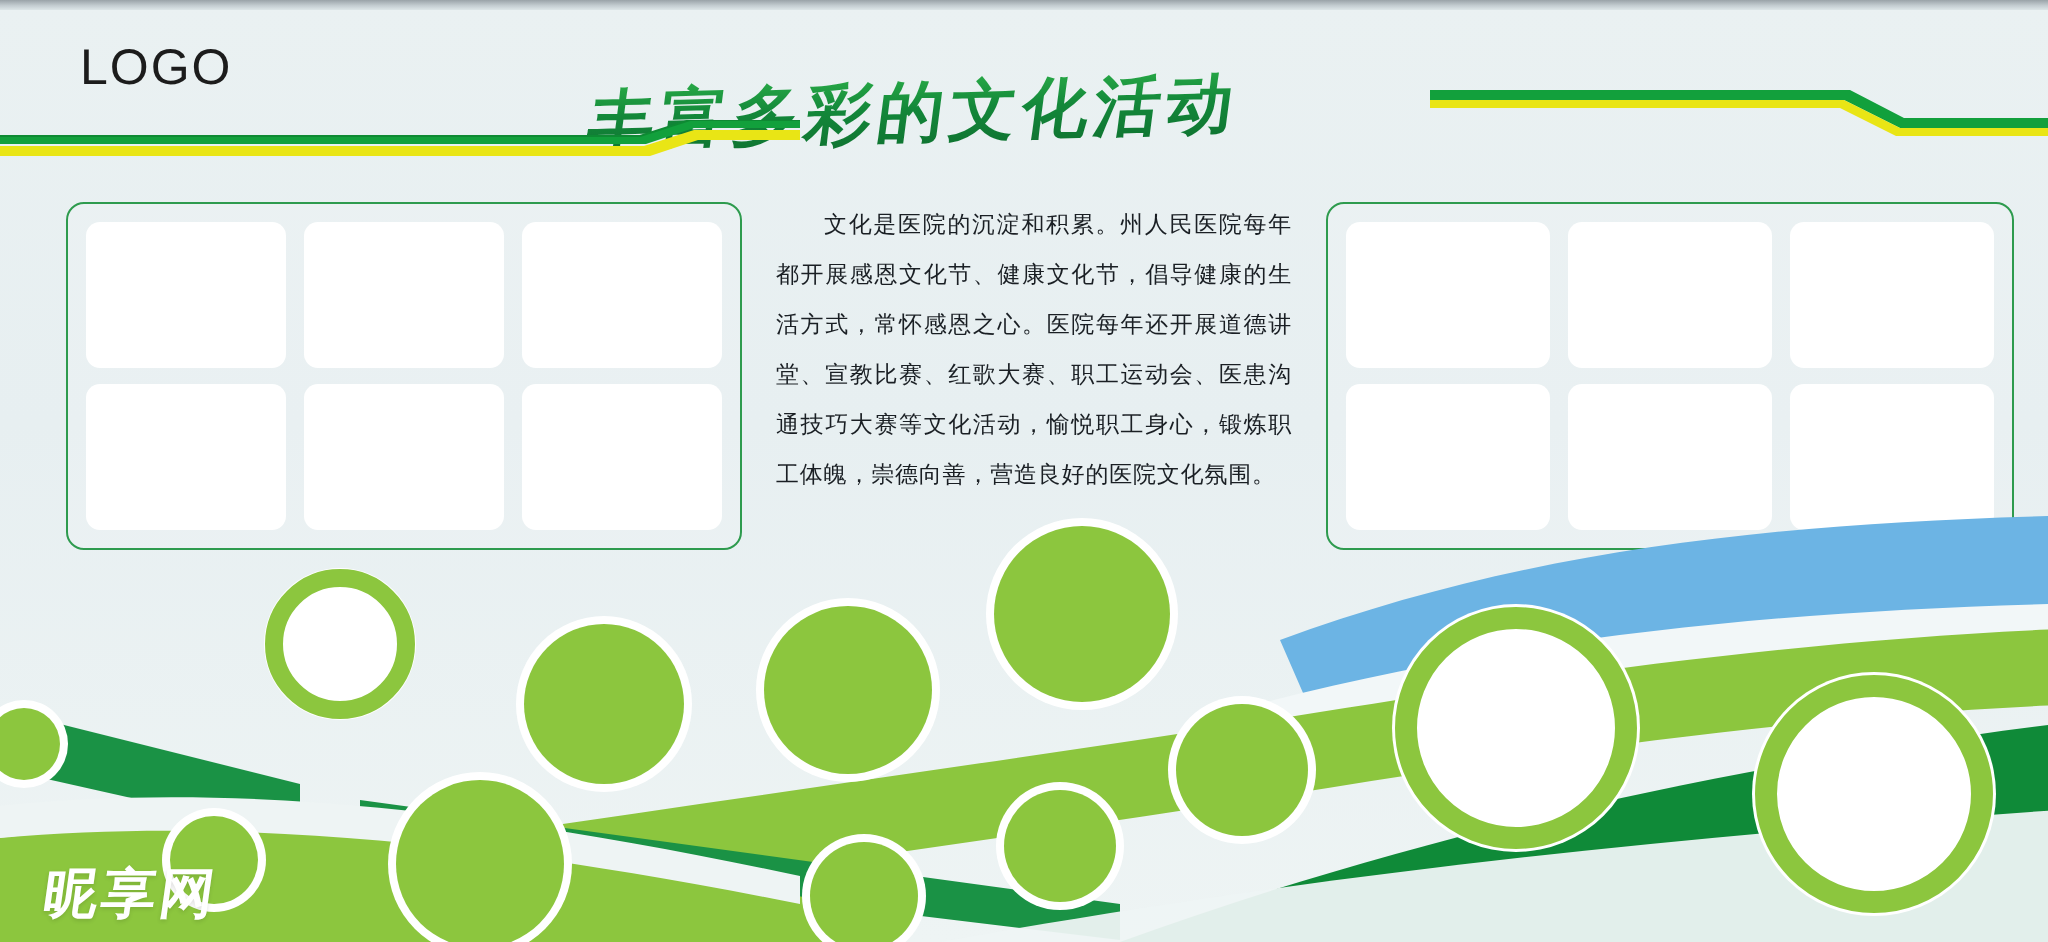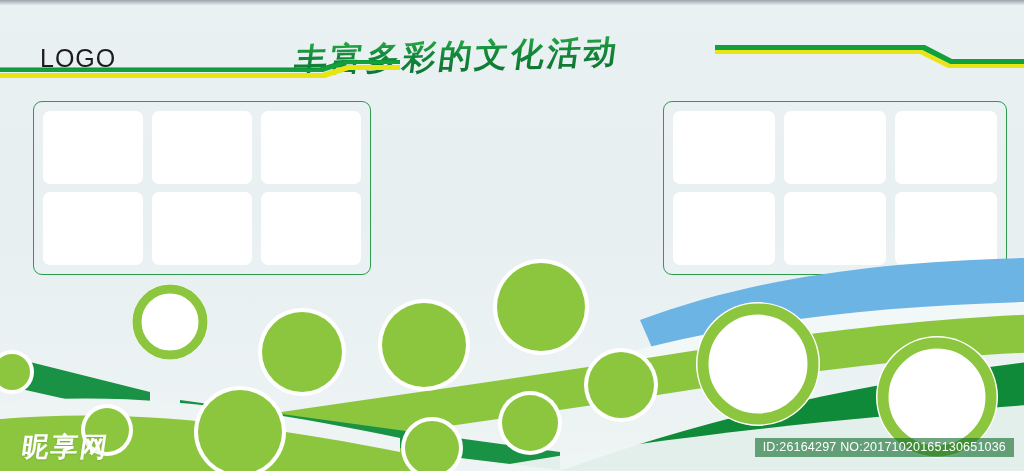--- a/index.html
+++ b/index.html
@@ -13,21 +13,21 @@
   }
 
   
   .top-strip{
     position:absolute;left:0;top:0;width:1024px;height:5px;
     background:linear-gradient(180deg,#9aa3a8 0%,#c3ccd0 55%,#dde6e8 100%);
   }
 
   
   .logo{
-    position:absolute;left:40px;top:44px;
+    position:absolute;left:40px;top:20px;
     font-size:25px;font-weight:400;letter-spacing:1px;color:#1c1c1c;
     font-family:"Liberation Sans","DejaVu Sans",sans-serif;
   }
 
   .title-wrap{
     position:absolute;left:295px;top:33px;width:340px;height:48px;
   }
   .title-text{
     font-family:"DejaVu Sans","Liberation Sans",sans-serif;
     font-size:33px;font-weight:bold;letter-spacing:3px;
@@ -154,20 +154,21 @@
 
   <div class="frame frame-right">
     <div class="photo-slot"></div>
     <div class="photo-slot"></div>
     <div class="photo-slot"></div>
     <div class="photo-slot"></div>
     <div class="photo-slot"></div>
     <div class="photo-slot"></div>
   </div>
 
+  <div class="body-copy">文化是医院的沉淀和积累。州人民医院每年都开展感恩文化节、健康文化节，倡导健康的生活方式，常怀感恩之心。医院每年还开展道德讲堂、宣教比赛、红歌大赛、职工运动会、医患沟通技巧大赛等文化活动，愉悦职工身心，锻炼职工体魄，崇德向善，营造良好的医院文化氛围。</div>
 
   <svg class="art" viewBox="0 0 1024 471">
     <defs>
       <clipPath id="clipBoard">
           <rect x="0" y="0" width="1024" height="471"></rect>
         </clipPath>
     </defs>
 
     <g clip-path="url(#clipBoard)">
 
@@ -226,15 +227,14 @@
 
       <circle cx="928" cy="322" r="34" fill="#fff" opacity="0"></circle>
 
     </g>
   </svg>
 
   <div class="wm">
     <span class="wm-cn">昵享网</span>
   </div>
 
-  <div class="idbar">ID:26164297 NO:20171020165130651036</div>
 
 </div>
 
 </body></html>

